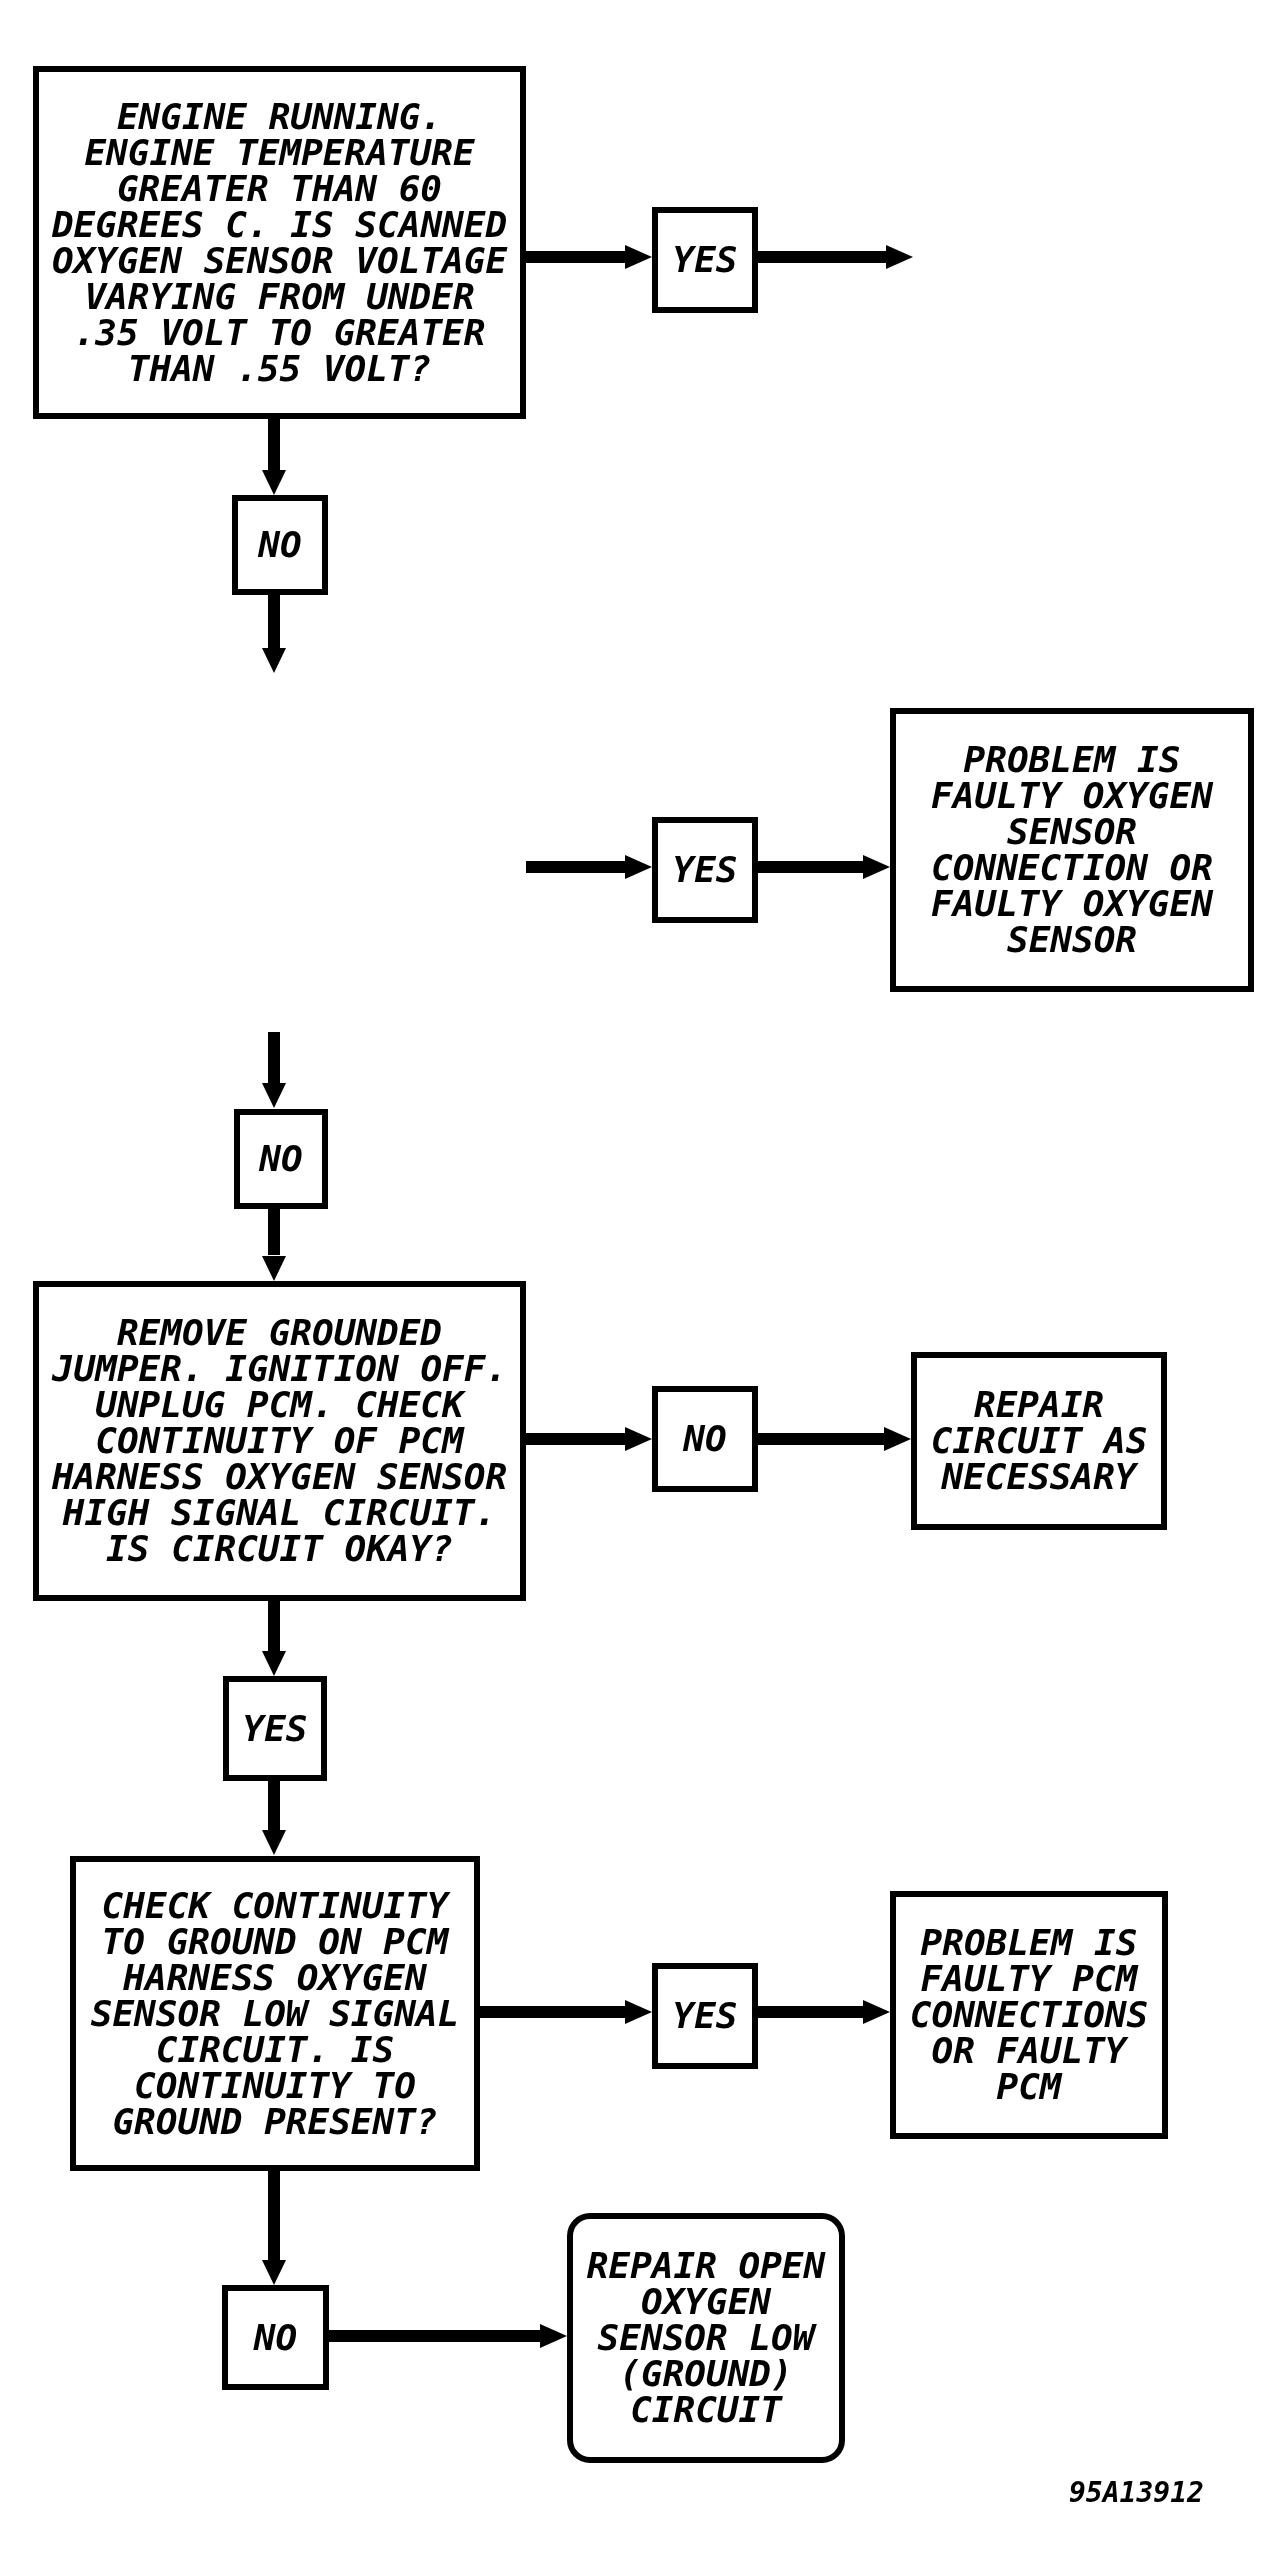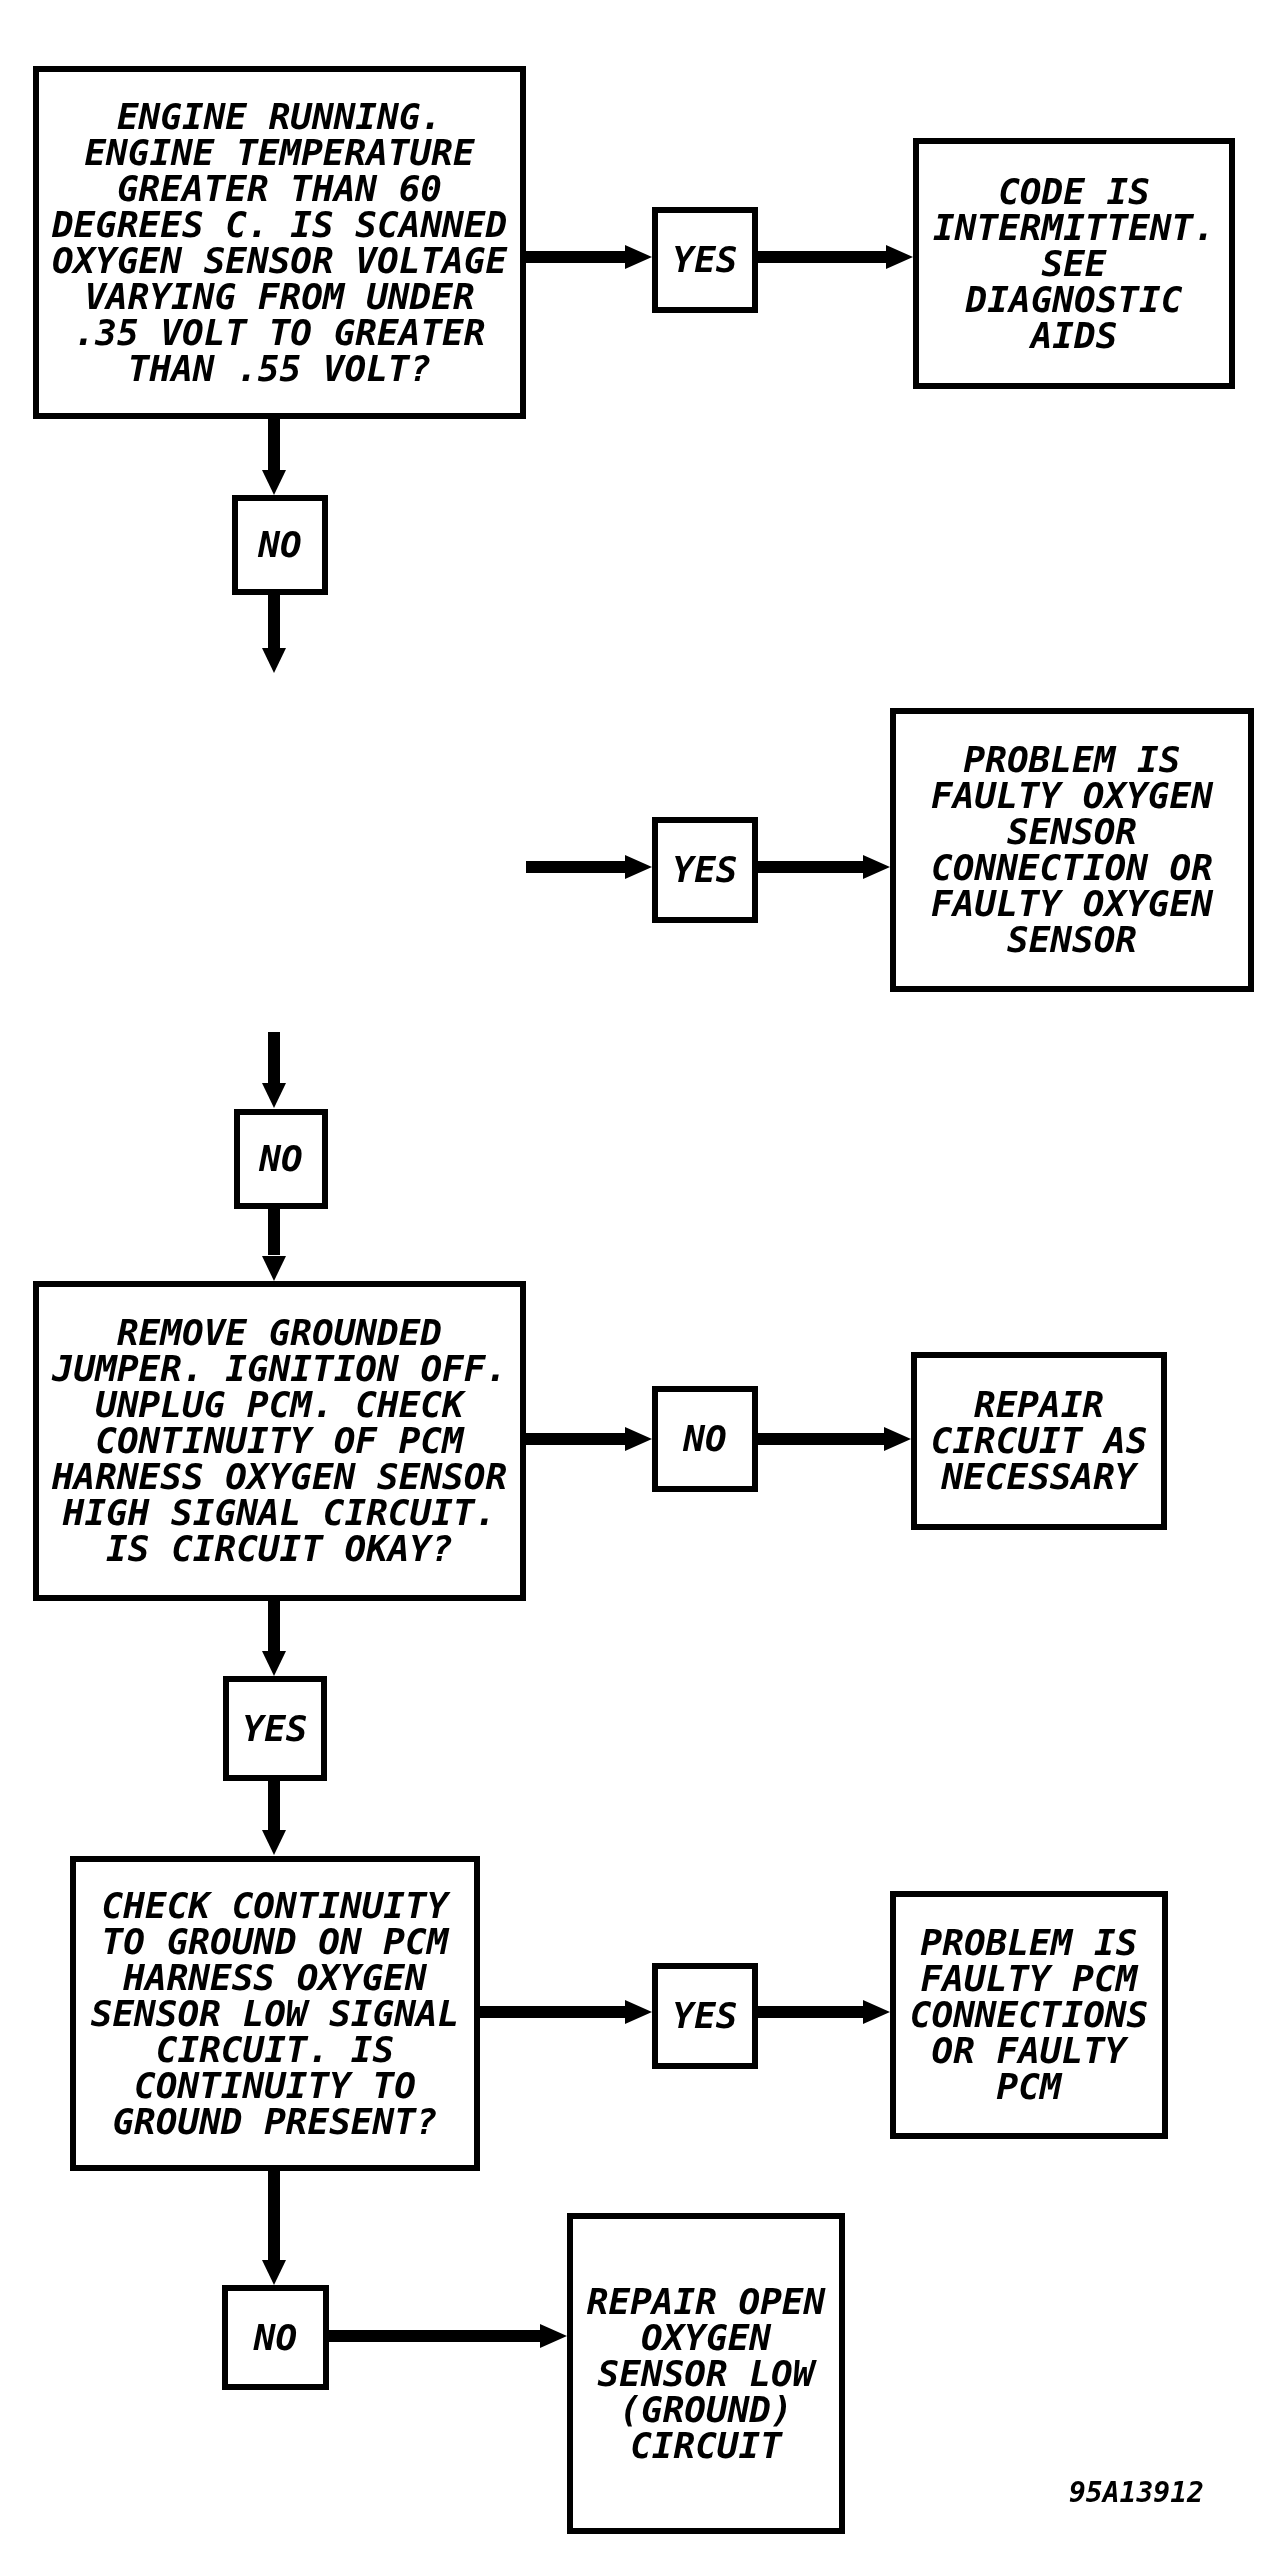--- a/index.html
+++ b/index.html
@@ -42,21 +42,21 @@
   #d2n { left: 234px; top: 1109px; width: 94px; height: 100px; }
   #d3n { left: 652px; top: 1386px; width: 106px; height: 106px; }
   #d3y { left: 223px; top: 1676px; width: 104px; height: 105px; }
   #d4y { left: 652px; top: 1963px; width: 106px; height: 106px; }
   #d4n { left: 222px; top: 2285px; width: 107px; height: 105px; }
   
   #r1 { left: 913px; top: 138px;  width: 322px; height: 251px; }
   #r2 { left: 890px; top: 708px;  width: 364px; height: 284px; }
   #r3 { left: 911px; top: 1352px; width: 256px; height: 178px; }
   #r4 { left: 890px; top: 1891px; width: 278px; height: 248px; }
-  #r5 { left: 567px;  top: 2213px; width: 278px; height: 321px; }
+  #r5 { left: 567px;  top: 2213px; width: 278px; height: 250px; border-radius: 23px; }
   
   .hl, .vl { position: absolute; background: #000000; }
   .hl { height: 12px; }
   .vl { width: 12px; left: 268px; }
   
   .ah-r, .ah-d { position: absolute; width: 0; height: 0; }
   .ah-r {
     border-top: 12px solid transparent;
     border-bottom: 12px solid transparent;
     border-left: 27px solid #000000;
@@ -86,27 +86,20 @@
 GREATER THAN 60
 DEGREES C. IS SCANNED
 OXYGEN SENSOR VOLTAGE
 VARYING FROM UNDER
 .35 VOLT TO GREATER
 THAN .55 VOLT?</span>
   </div>
   <div class="box" id="d1y">
     <span class="txt">YES</span>
   </div>
-  <div class="box" id="r1">
-    <span class="txt">CODE IS
-INTERMITTENT.
-SEE
-DIAGNOSTIC
-AIDS</span>
-  </div>
   <div class="box" id="d1n">
     <span class="txt">NO</span>
   </div>
 
   <div class="box" id="d2y">
     <span class="txt">YES</span>
   </div>
   <div class="box" id="r2">
     <span class="txt">PROBLEM IS
 FAULTY OXYGEN

